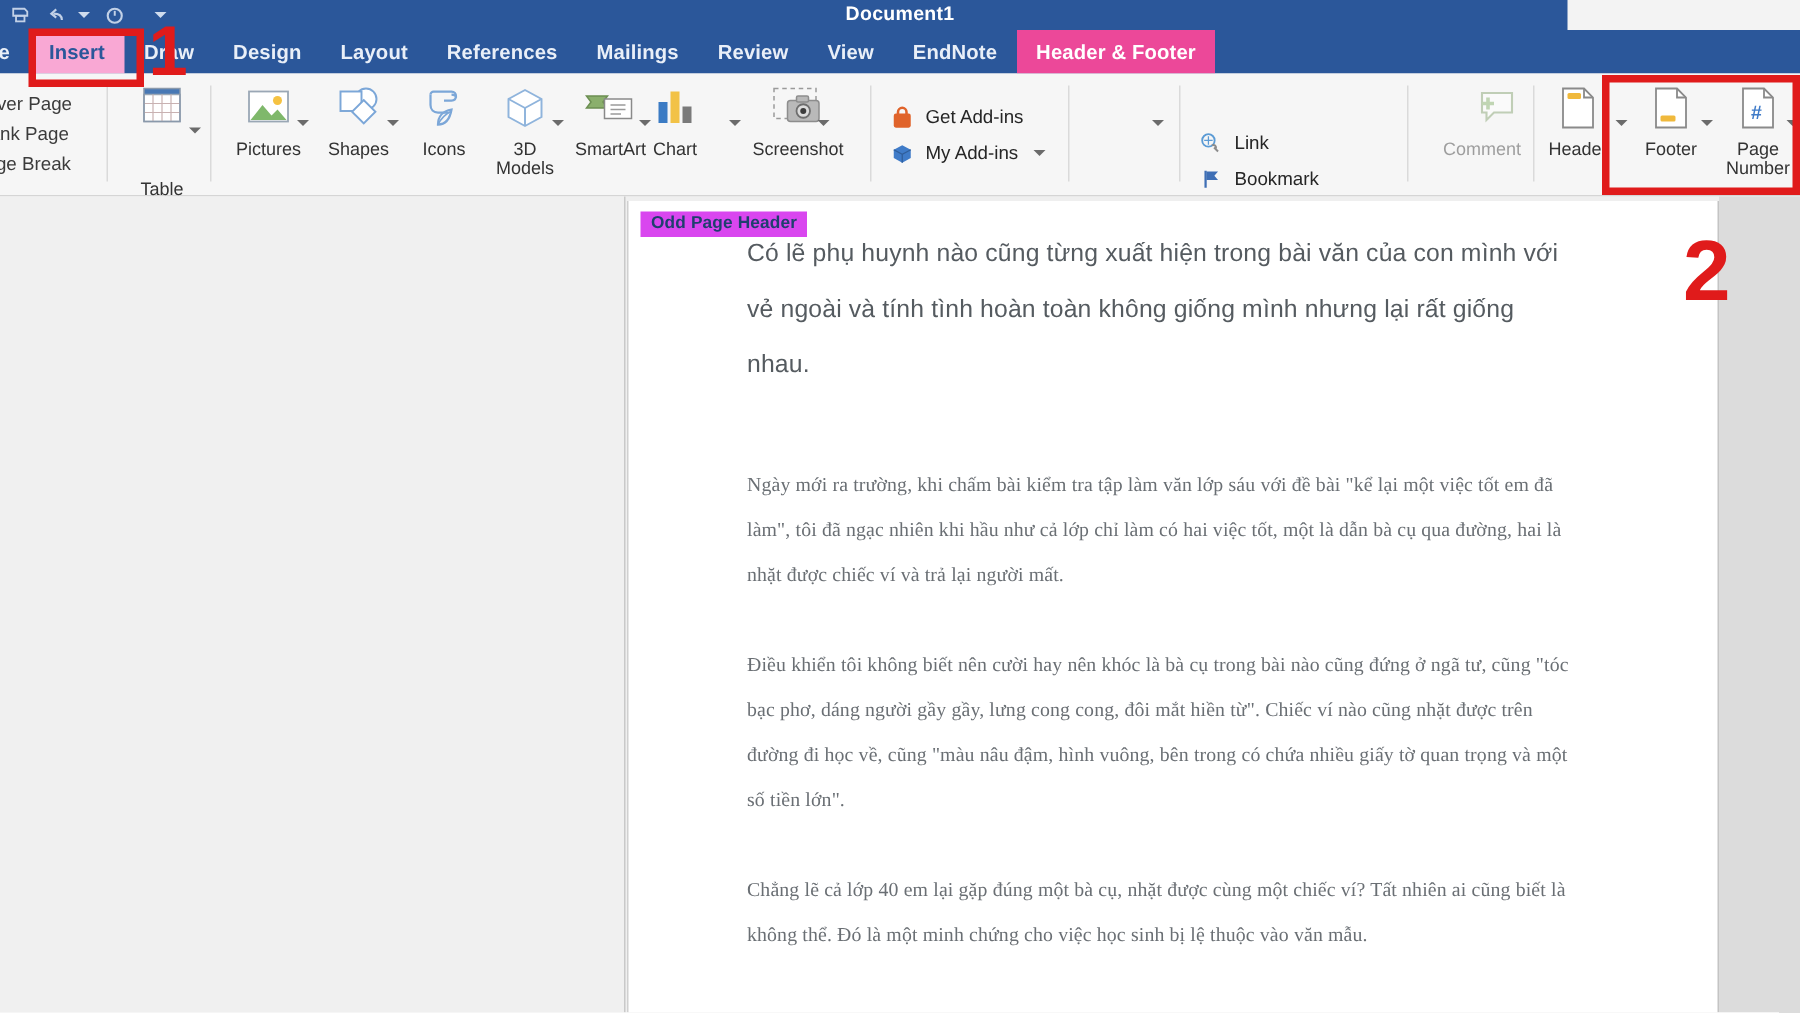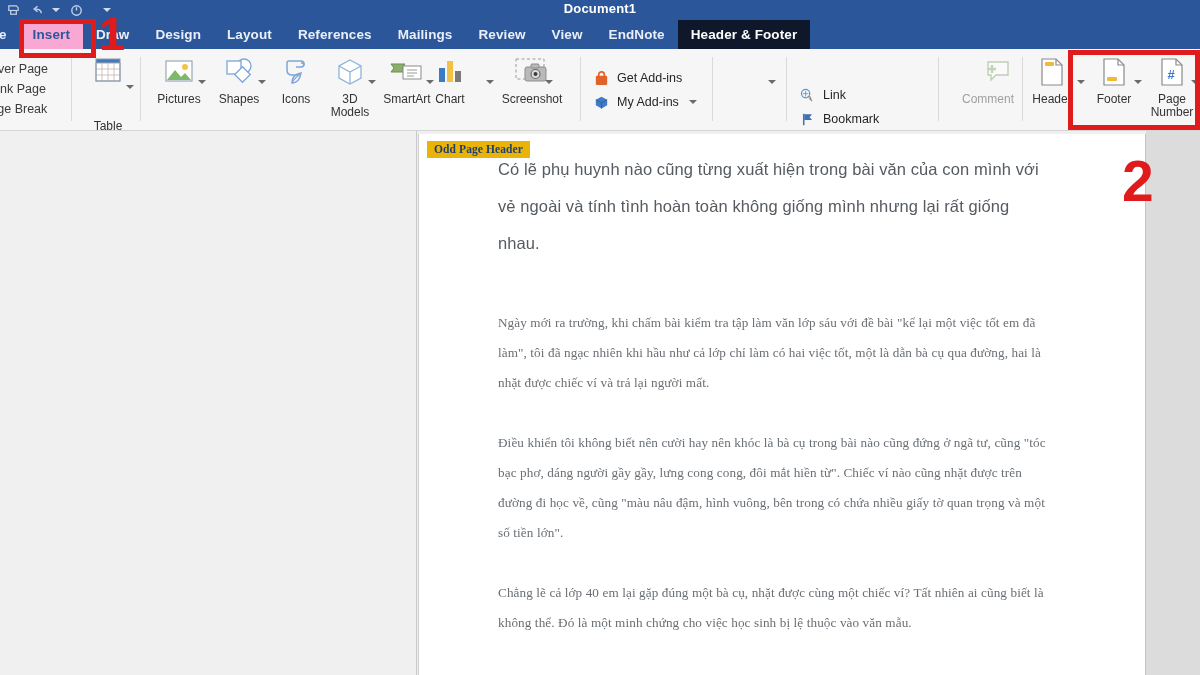--- a/index.html
+++ b/index.html
@@ -16,21 +16,21 @@
     width: 1200px;
     height: 675px;
     overflow: hidden;
     background: #f3f3f3;
   }
 
   
   .titlebar {
     position: absolute;
     left: 0; top: 0;
-    width: 1200px; height: 20px;
+    width: 1045px; height: 20px;
     background: #2b579a;
   }
   .qat {
     position: absolute;
     left: 6px; top: 0px;
     height: 20px;
     display: flex;
     align-items: center;
     gap: 9px;
   }
@@ -81,21 +81,21 @@
     font-size: 13.5px;
     font-weight: bold;
     white-space: nowrap;
     letter-spacing: .1px;
   }
   .tab.active-light {
     background: #f9a8d4;
     color: #2b579a;
   }
   .tab.active-dark {
-    background: #0f172a;
+    background: #ec4899;
     color: #ffffff;
   }
 
   
   .ribbon {
     position: absolute;
     left: 0; top: 49px;
     width: 1200px; height: 82px;
     background: #f6f6f6;
     border-bottom: 1px solid #d5d5d5;
@@ -215,27 +215,26 @@
     left: 418px; top: 3px;
     width: 728px; height: 541px;
     background: #ffffff;
     border-left: 1px solid #d0d0d0;
     border-right: 1px solid #c4c4c4;
     overflow: hidden;
   }
   .header-tag {
     position: absolute;
     left: 8px; top: 7px;
-    background: #eab308;
+    background: #d946ef;
     color: #1f3f6e;
     font-size: 11.5px;
     font-weight: bold;
     padding: 2px 7px 3px 7px;
     letter-spacing: .1px;
-    font-family: Liberation Serif, serif;
   }
 
   .doc-body {
     position: absolute;
     left: 79px; top: 17px;
     width: 556px;
   }
   .p-big {
     font-family: "Liberation Sans", sans-serif;
     font-size: 16.5px;

